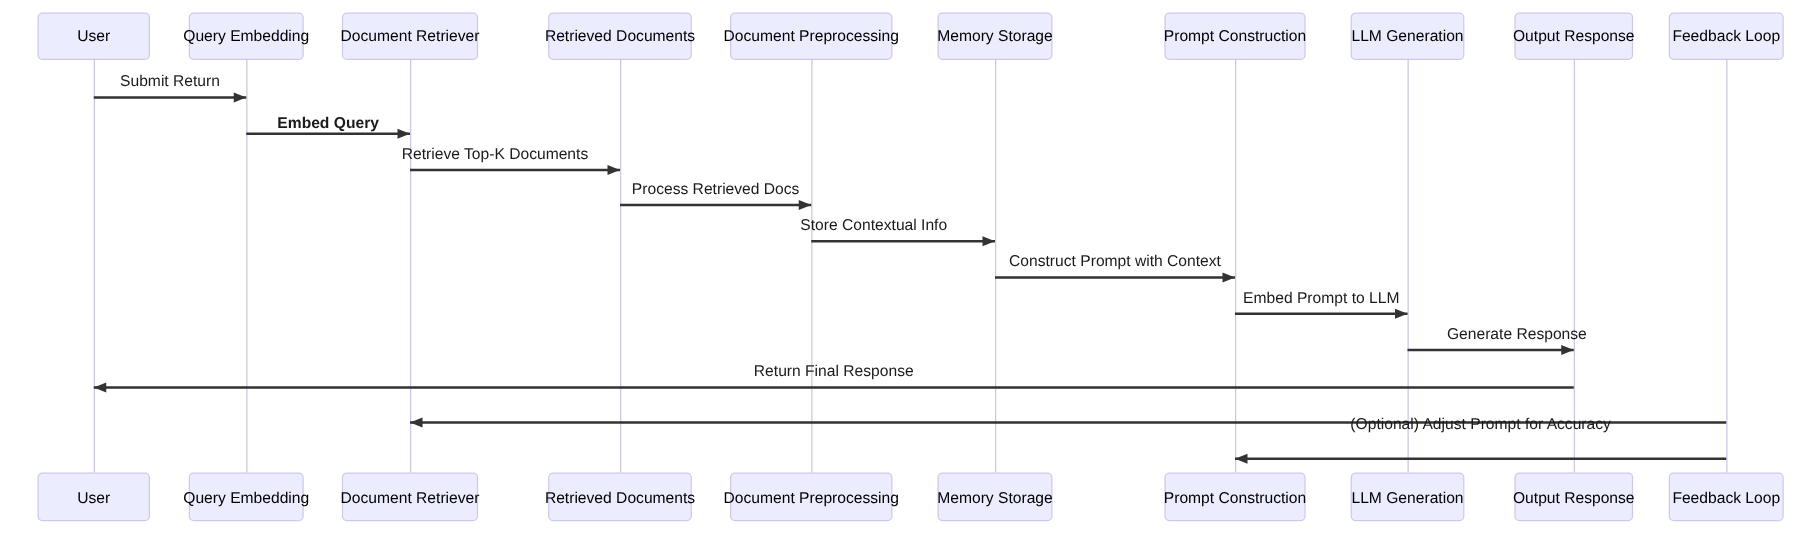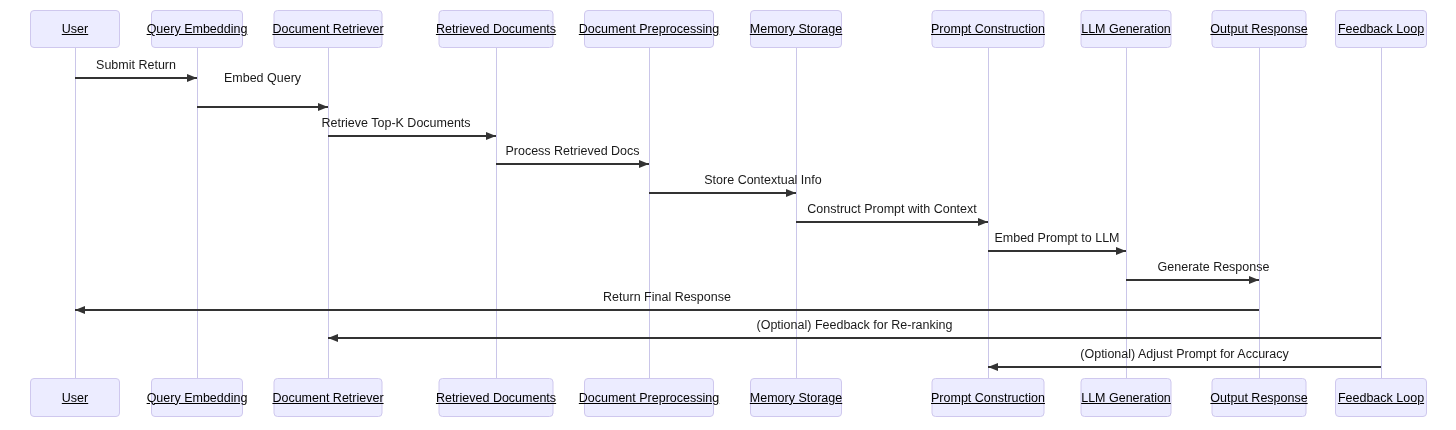--- a/index.html
+++ b/index.html
@@ -22,21 +22,20 @@
     border: 1px solid var(--actor-border);
     border-radius: 4px;
     display: flex;
     align-items: center;
     justify-content: center;
     font-size: 12.5px;
     color: var(--text-color);
     white-space: nowrap;
     box-sizing: border-box;
     z-index: 3;
-    text-decoration: underline;
   }
   .lifeline {
     position: absolute;
     width: 1px;
     background: var(--lifeline-color);
     z-index: 1;
   }
   .msg-line {
     position: absolute;
     height: 1.5px;
@@ -94,41 +93,40 @@
     <div class="actor-box" style="left: 1259px; top: 10px; width: 95px; height: 38px;">Output Response</div>
     <div class="actor-box" style="left: 1259px; top: 378px; width: 95px; height: 39px;">Output Response</div>
     <div class="lifeline" style="left: 1380.5px; top: 48px; height: 330px;"></div>
     <div class="actor-box" style="left: 1381px; top: 10px; width: 92px; height: 38px;">Feedback Loop</div>
     <div class="actor-box" style="left: 1381px; top: 378px; width: 92px; height: 39px;">Feedback Loop</div>
     <div class="msg-line" style="left: 75px; top: 77.25px; width: 122px;"></div>
     <div class="msg-arrow dir-right" style="left: 187px; top: 73.5px;"></div>
     <div class="msg-label" style="left: 136px; top: 58px;">Submit Return</div>
     <div class="msg-line" style="left: 197px; top: 106.25px; width: 131px;"></div>
     <div class="msg-arrow dir-right" style="left: 318px; top: 102.5px;"></div>
-    <div class="msg-label" style="left: 262.5px; top: 71px;">Embed Query</div>
+    <div class="msg-label" style="left: 262.5px; top: 91px; font-weight: bold;">Embed Query</div>
     <div class="msg-line" style="left: 328px; top: 135.25px; width: 168px;"></div>
     <div class="msg-arrow dir-right" style="left: 486px; top: 131.5px;"></div>
     <div class="msg-label" style="left: 396px; top: 116px;">Retrieve Top-K Documents</div>
     <div class="msg-line" style="left: 496px; top: 163.25px; width: 153px;"></div>
     <div class="msg-arrow dir-right" style="left: 639px; top: 159.5px;"></div>
     <div class="msg-label" style="left: 572.5px; top: 144px;">Process Retrieved Docs</div>
     <div class="msg-line" style="left: 649px; top: 192.25px; width: 147px;"></div>
     <div class="msg-arrow dir-right" style="left: 786px; top: 188.5px;"></div>
-    <div class="msg-label" style="left: 763px; top: 173px;">Store Contextual Info</div>
+    <div class="msg-label" style="left: 699px; top: 173px;">Store Contextual Info</div>
     <div class="msg-line" style="left: 796px; top: 221.25px; width: 192px;"></div>
     <div class="msg-arrow dir-right" style="left: 978px; top: 217.5px;"></div>
     <div class="msg-label" style="left: 892px; top: 202px;">Construct Prompt with Context</div>
     <div class="msg-line" style="left: 988px; top: 250.25px; width: 138px;"></div>
     <div class="msg-arrow dir-right" style="left: 1116px; top: 246.5px;"></div>
     <div class="msg-label" style="left: 1057px; top: 231px;">Embed Prompt to LLM</div>
     <div class="msg-line" style="left: 1126px; top: 279.25px; width: 133px;"></div>
     <div class="msg-arrow dir-right" style="left: 1249px; top: 275.5px;"></div>
     <div class="msg-label" style="left: 1192.5px; top: 260px; margin-left: 21px;">Generate Response</div>
     <div class="msg-line" style="left: 75px; top: 309.25px; width: 1184px;"></div>
     <div class="msg-arrow dir-left" style="left: 75px; top: 305.5px;"></div>
     <div class="msg-label" style="left: 667px; top: 290px;">Return Final Response</div>
     <div class="msg-line" style="left: 328px; top: 337.25px; width: 1053px;"></div>
     <div class="msg-arrow dir-left" style="left: 328px; top: 333.5px;"></div>
-    <div class="msg-label" style="left: 854.5px; top: 318px;">(Optional) Feedback for Re-ranking</div>
     <div class="msg-line" style="left: 988px; top: 366.25px; width: 393px;"></div>
     <div class="msg-arrow dir-left" style="left: 988px; top: 362.5px;"></div>
-    <div class="msg-label" style="left: 1184.5px; top: 347px;">(Optional) Adjust Prompt for Accuracy</div>
+    <div class="msg-label" style="left: 1184.5px; top: 332px;">(Optional) Adjust Prompt for Accuracy</div>
   </div>
 
 </body></html>

